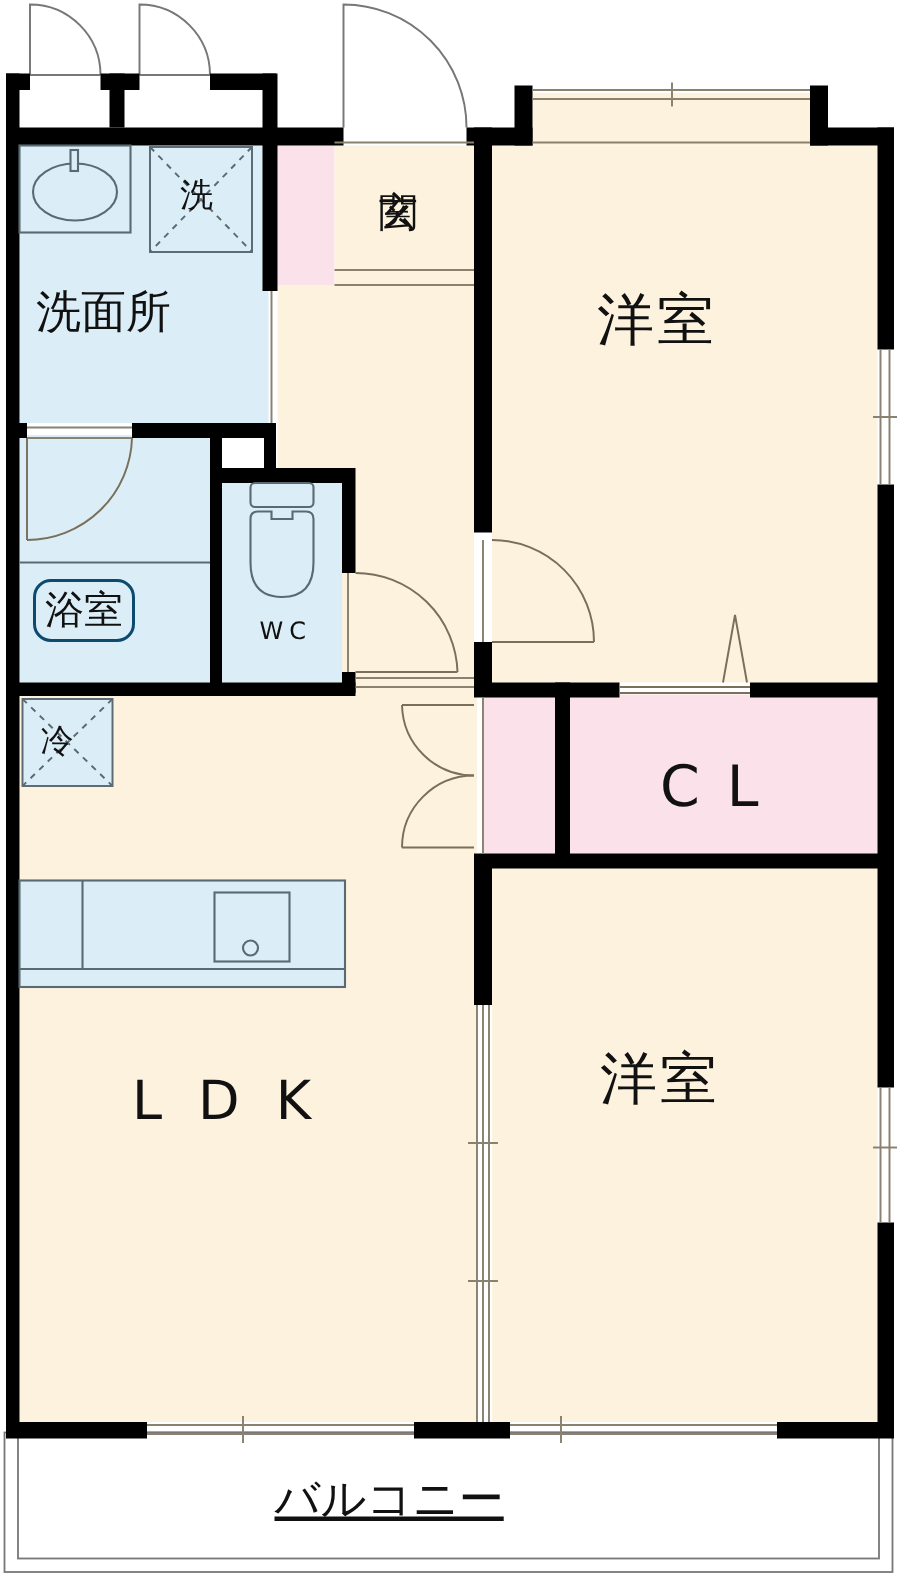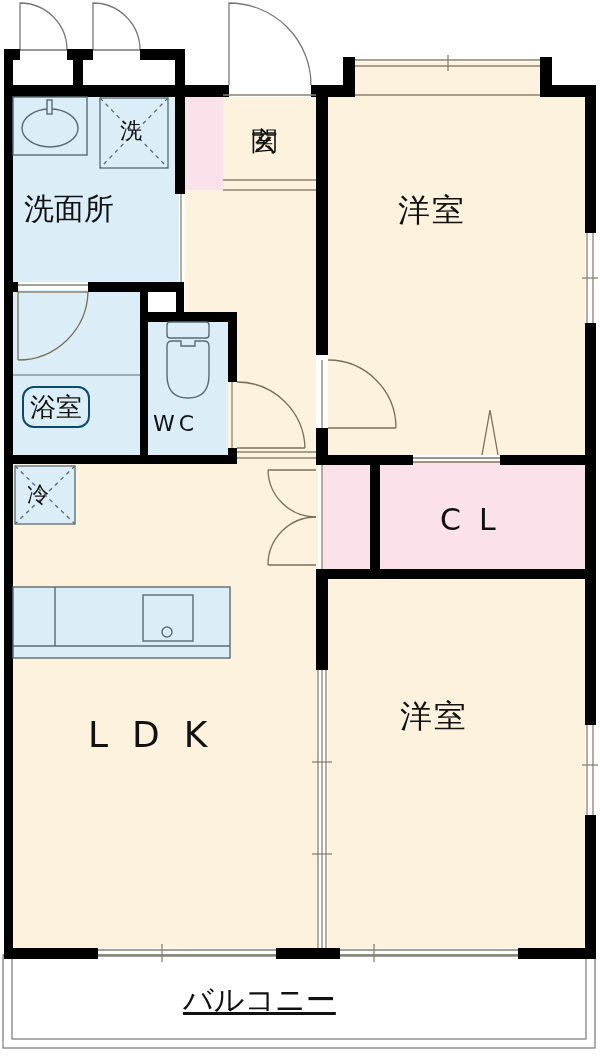--- a/index.html
+++ b/index.html
@@ -1,24 +1,24 @@
 <!DOCTYPE html>
 <html><head>
 <meta charset="utf-8">
 <style>
   html, body { margin:0; padding:0; background:#ffffff; }
   body { width:600px; height:1056px; position:relative; overflow:hidden; font-family:"DejaVu Sans", sans-serif; }
   #plan { position:absolute; left:0; top:0; width:600px; height:1056px; }
   .lbl { position:absolute; color:#111; font-family:"DejaVu Sans", sans-serif; white-space:nowrap; line-height:1; }
-  .room-name-lg { font-size:32px; letter-spacing:2px; }
+  .room-name-lg { font-size:38px; letter-spacing:2px; }
   .room-name-md { font-size:30px; }
   .room-name-sm { font-size:22px; }
   .latin-lg { font-size:36px; letter-spacing:24px; }
-  .latin-md { font-size:30px; letter-spacing:18px; }
-  .latin-sm { font-size:22px; letter-spacing:4px; }
+  .latin-md { font-size:38px; letter-spacing:18px; }
+  .latin-sm { font-size:16px; letter-spacing:4px;margin-left:20px; }
   .vert { writing-mode:vertical-rl; font-size:26px; letter-spacing:4px; }
   .bath-pill { border:2px solid #0c4a6e; border-radius:12px; padding:6px 6px; font-size:26px; }
 </style>
 </head>
 <body>
 
 <svg id="plan" viewBox="0 0 600 1056" xmlns="http://www.w3.org/2000/svg">
 
   <rect x="13" y="58" width="62" height="27" fill="#ffffff"></rect>
   <rect x="83" y="58" width="94" height="27" fill="#ffffff"></rect>

